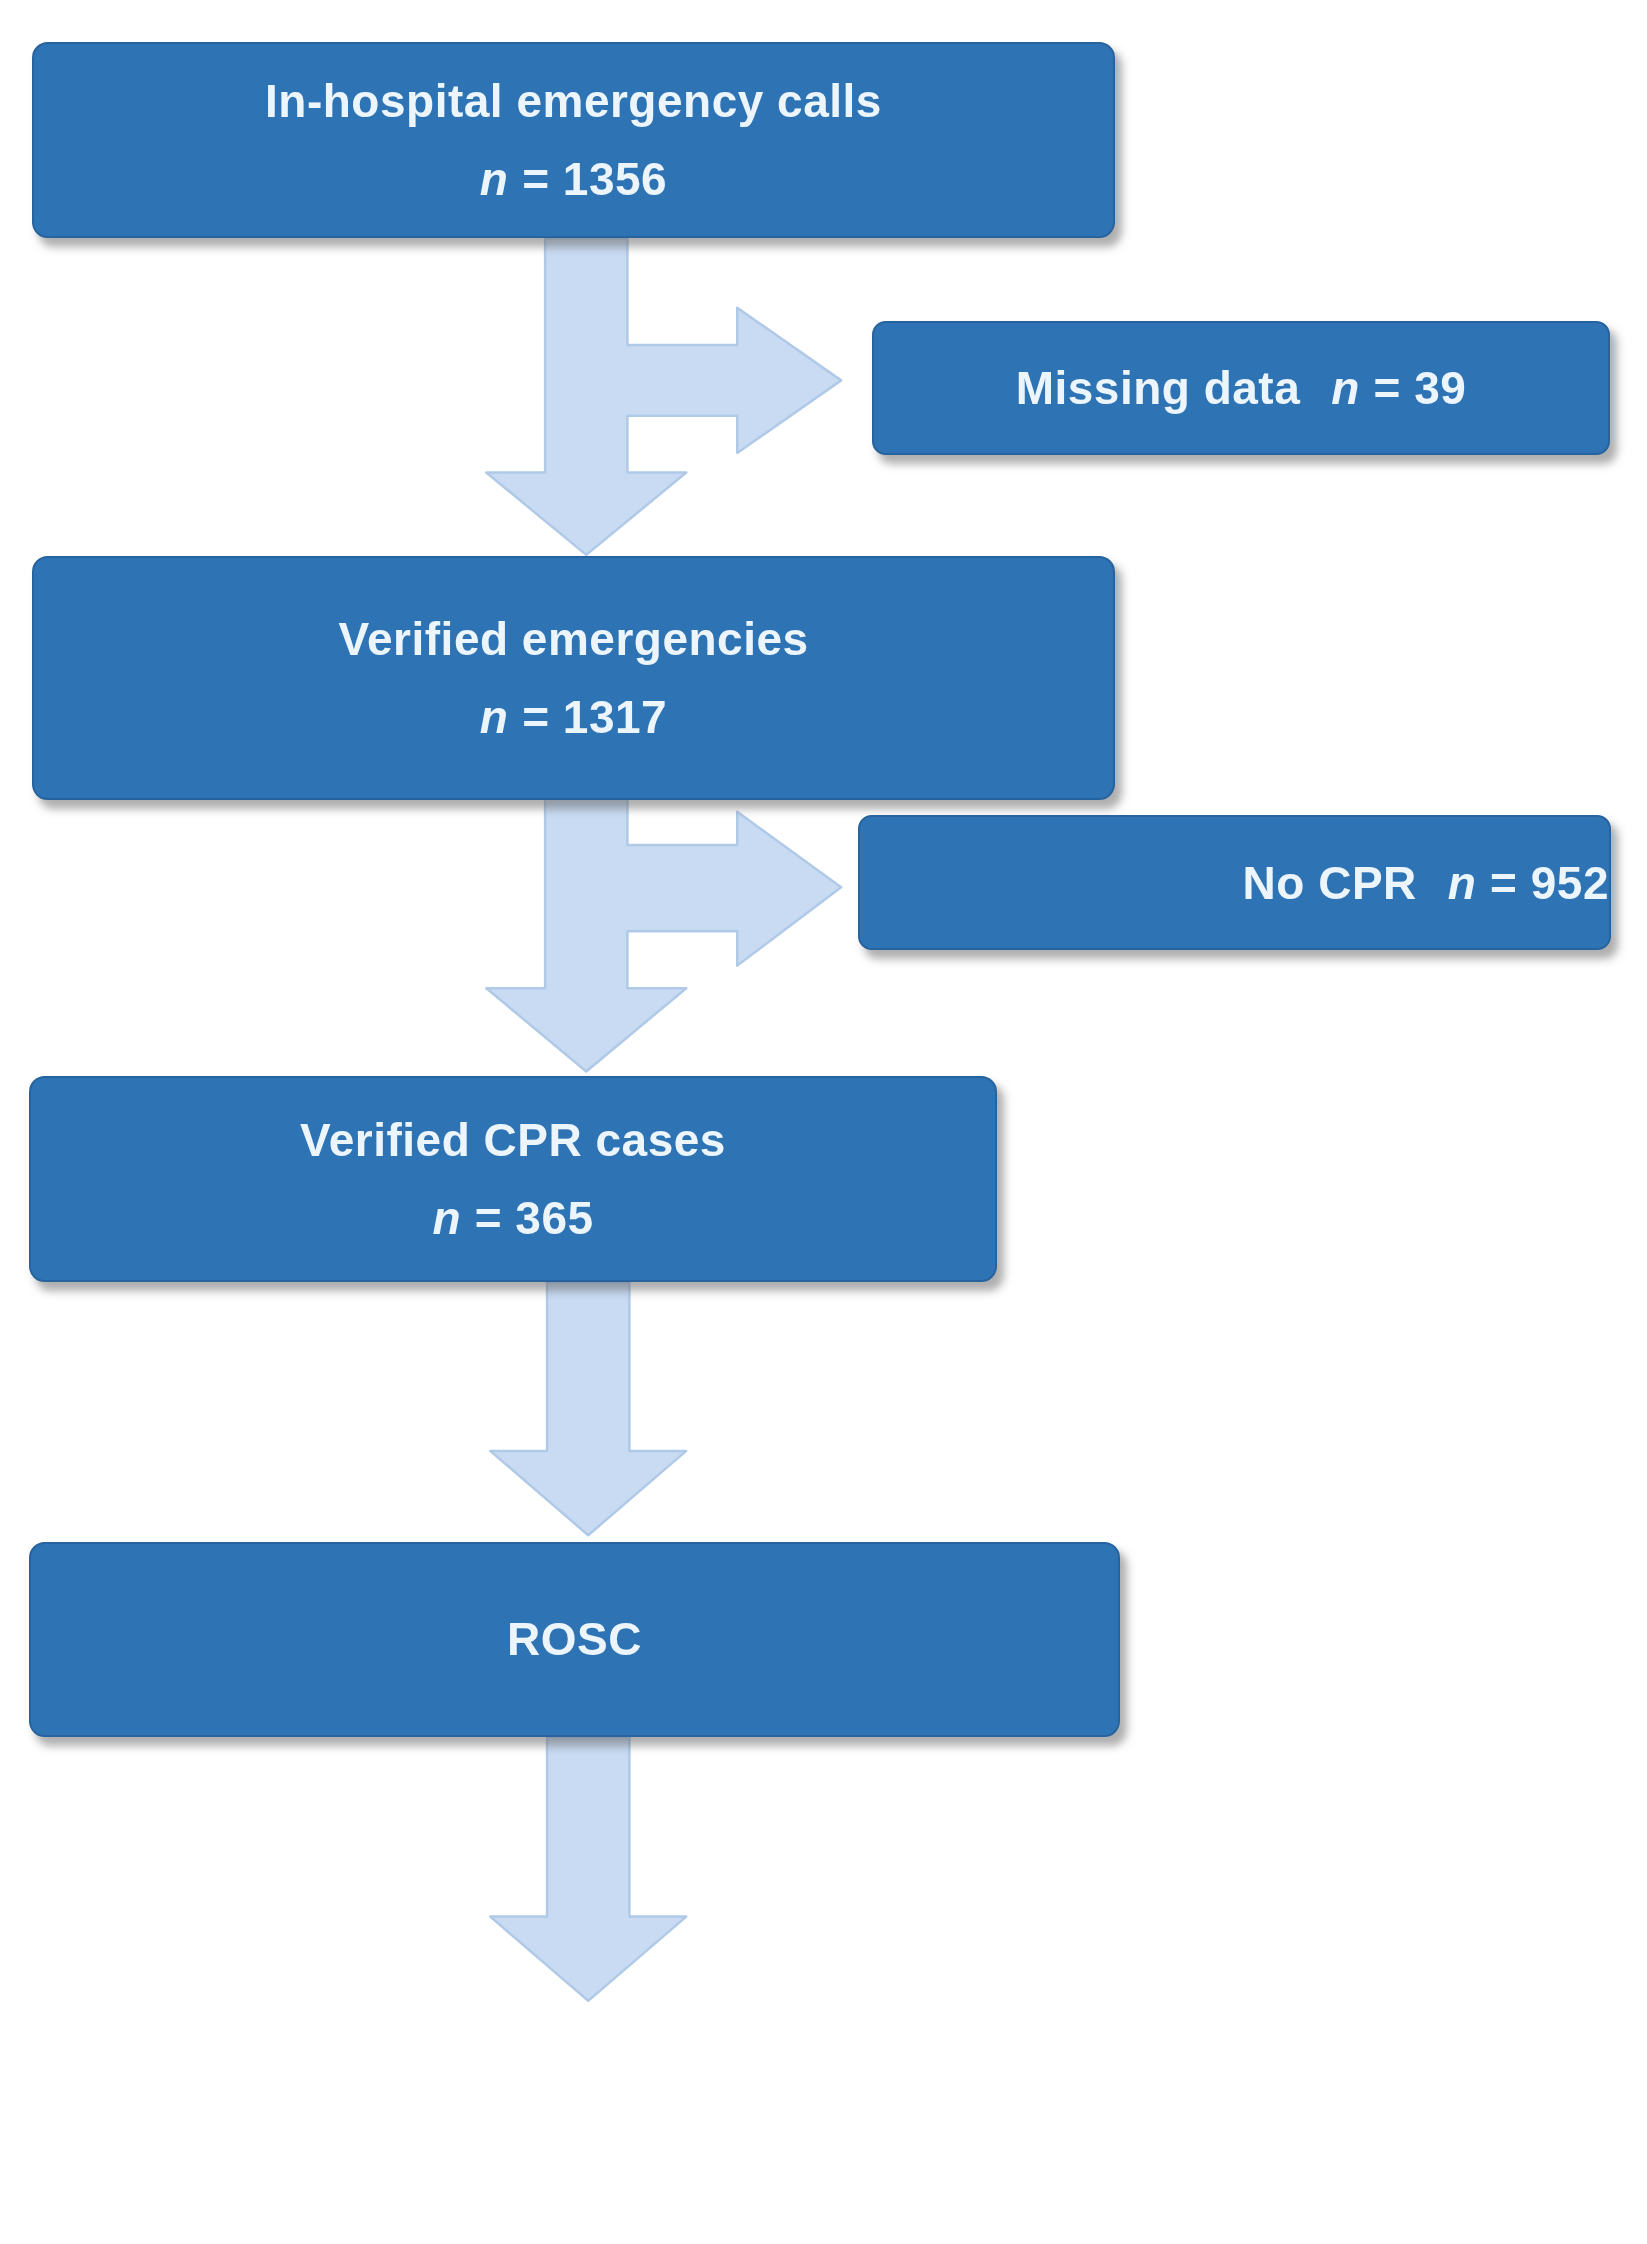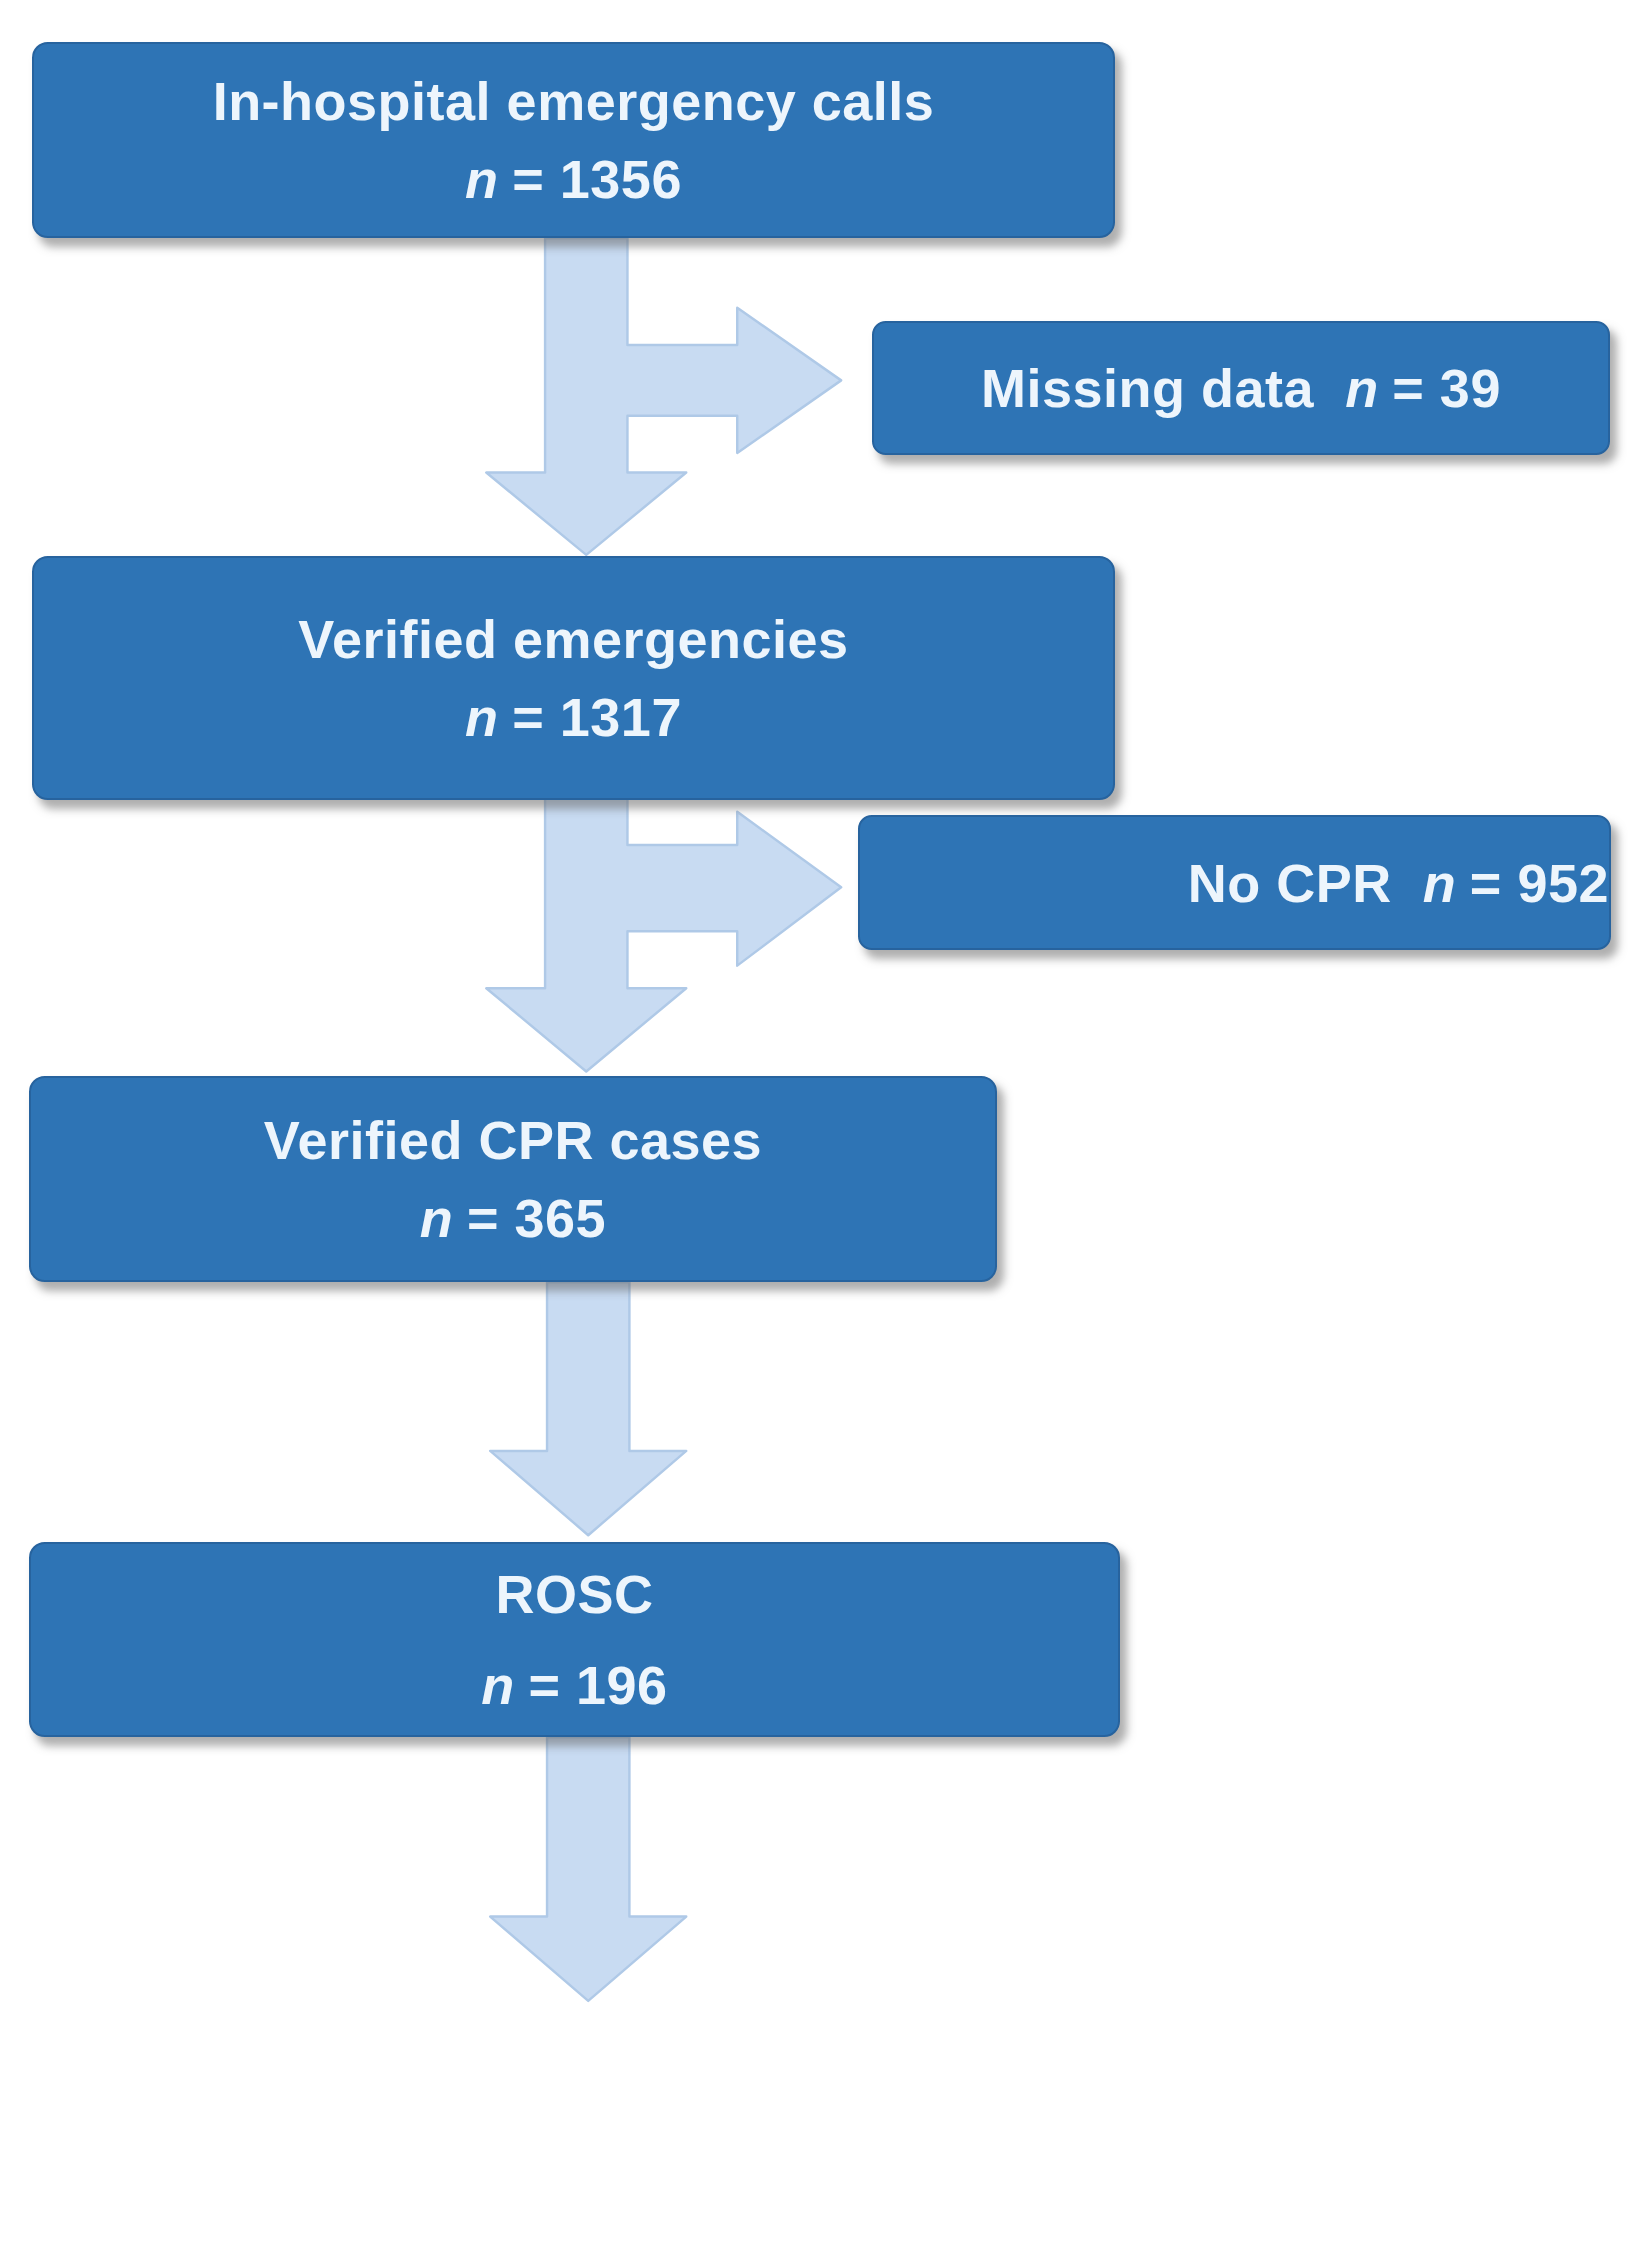--- a/index.html
+++ b/index.html
@@ -33,21 +33,21 @@
     color: var(--text, #EDF5FC);
     font-weight: bold;
     display: flex;
     flex-direction: column;
     justify-content: center;
     align-items: center;
     text-align: center;
     box-sizing: border-box;
   }
   .box .line {
-    font-size: 54px;
+    font-size: 46px;
     line-height: 78px;
     letter-spacing: 0.5px;
     white-space: nowrap;
   }
   .box.spread .line { line-height: 91px; }
   .nline i { font-style: italic; }
   .nline .nv { margin-left: 13.7px; }
   .sidebox .line {
     display: flex;
     flex-direction: row;
@@ -79,21 +79,20 @@
     <div class="line nline"><i>n</i><span class="nv">= 1317</span></div>
   </div>
 
   <div class="box" style="left:29px; top:1076px; width:968px; height:206px;">
     <div class="line">Verified CPR cases</div>
     <div class="line nline"><i>n</i><span class="nv">= 365</span></div>
   </div>
 
   <div class="box spread" style="left:29px; top:1542px; width:1091px; height:195px;">
     <div class="line">ROSC</div>
-    <div class="line nline"><i>n</i><span class="nv">= 196</span></div>
   </div>
 
 
   <div class="box sidebox" style="left:872px; top:321px; width:738px; height:134px; border-radius:13.7px;">
     <div class="line">
       <span class="slabel">Missing data</span>
         <i>n</i>
         <span class="nv">= 39</span>
     </div>
   </div>

